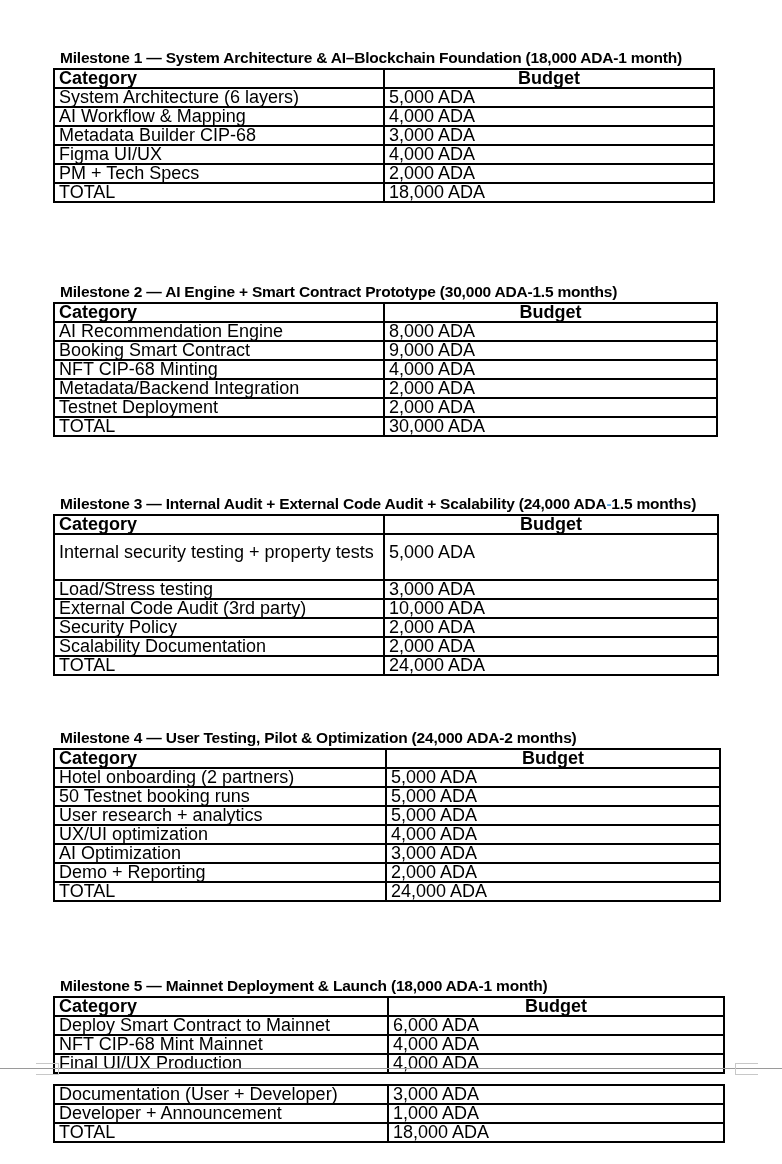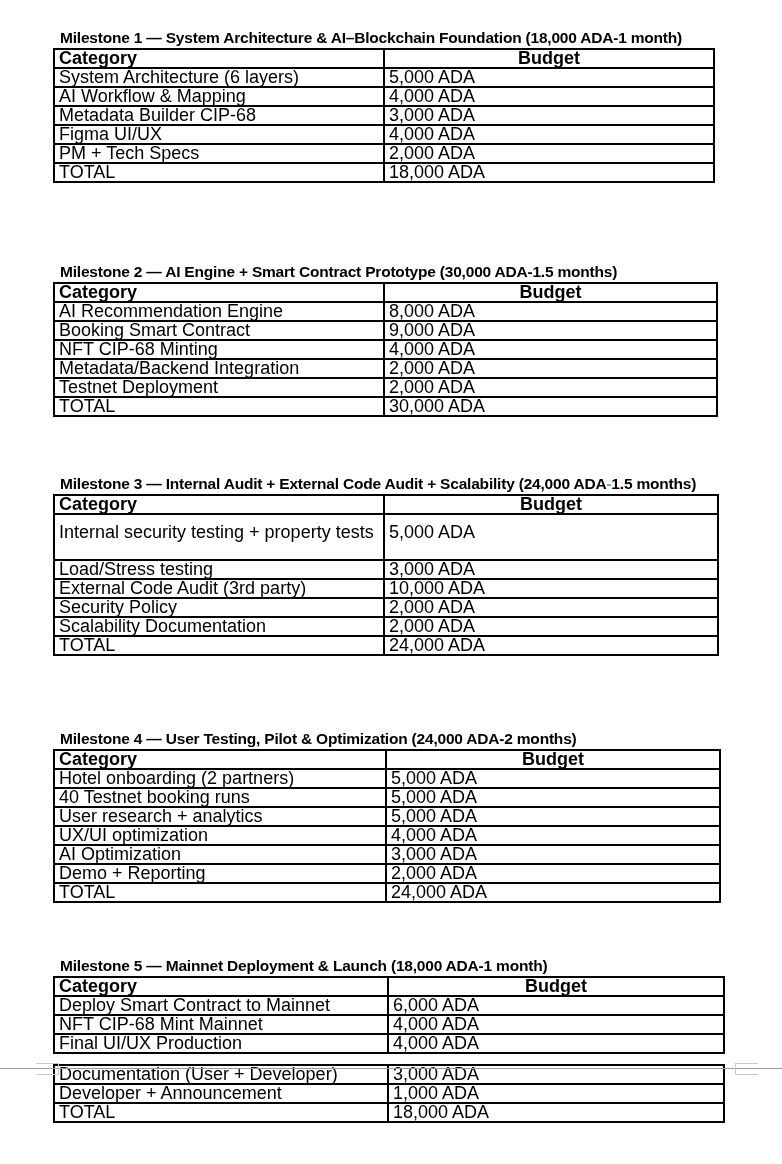--- a/index.html
+++ b/index.html
@@ -1,20 +1,20 @@
 <!DOCTYPE html>
 <html><head>
   <meta charset="utf-8">
   <style>
     html, body { margin: 0; padding: 0; background: #ffffff; }
     body {
       width: 782px; height: 1164px; position: relative; overflow: hidden;
       font-family: "Liberation Sans", sans-serif; color: #000;
     }
-    .section { position: absolute; }
+    .section { position: absolute; margin-top: 20px; }
     .title {
       font-weight: bold; font-size: 15.5px; line-height: 20px;
       letter-spacing: -0.2px; margin: 0 0 0 7px; white-space: pre-wrap;
     }
     .title .blue { color: #4a9fe0; }
     table {
       border-collapse: collapse; font-size: 18px; table-layout: fixed;
     }
     td, th {
       border: 2px solid #000; padding: 0 4px; height: 17px; line-height: 17px;
@@ -147,38 +147,38 @@
           <td class="bud">2,000 ADA</td>
         </tr>
     <tr>
           <td class="cat">TOTAL</td>
           <td class="bud">24,000 ADA</td>
         </tr>
   </tbody>
     </table>
 </div>
 
-<div class="section" style="left:53px; top:729px;">
+<div class="section" style="left:53px; top:708px;">
   <div class="title" style="width:680px; white-space:nowrap;">Milestone 4 — User Testing, Pilot &amp; Optimization (24,000 ADA-2 months)</div>
   <table style="width:666px;">
     <colgroup>
         <col style="width:332px">
         <col style="width:334px">
       </colgroup>
     <tbody>
         <tr>
       <th class="cat">Category</th>
       <th class="bud">Budget</th>
     </tr>
     <tr>
           <td class="cat">Hotel onboarding (2 partners)</td>
           <td class="bud">5,000 ADA</td>
         </tr>
     <tr>
-          <td class="cat">40 Testnet booking runs</td>
+          <td class="cat">50 Testnet booking runs</td>
           <td class="bud">5,000 ADA</td>
         </tr>
     <tr>
           <td class="cat">User research + analytics</td>
           <td class="bud">5,000 ADA</td>
         </tr>
     <tr>
           <td class="cat">UX/UI optimization</td>
           <td class="bud">4,000 ADA</td>
         </tr>

